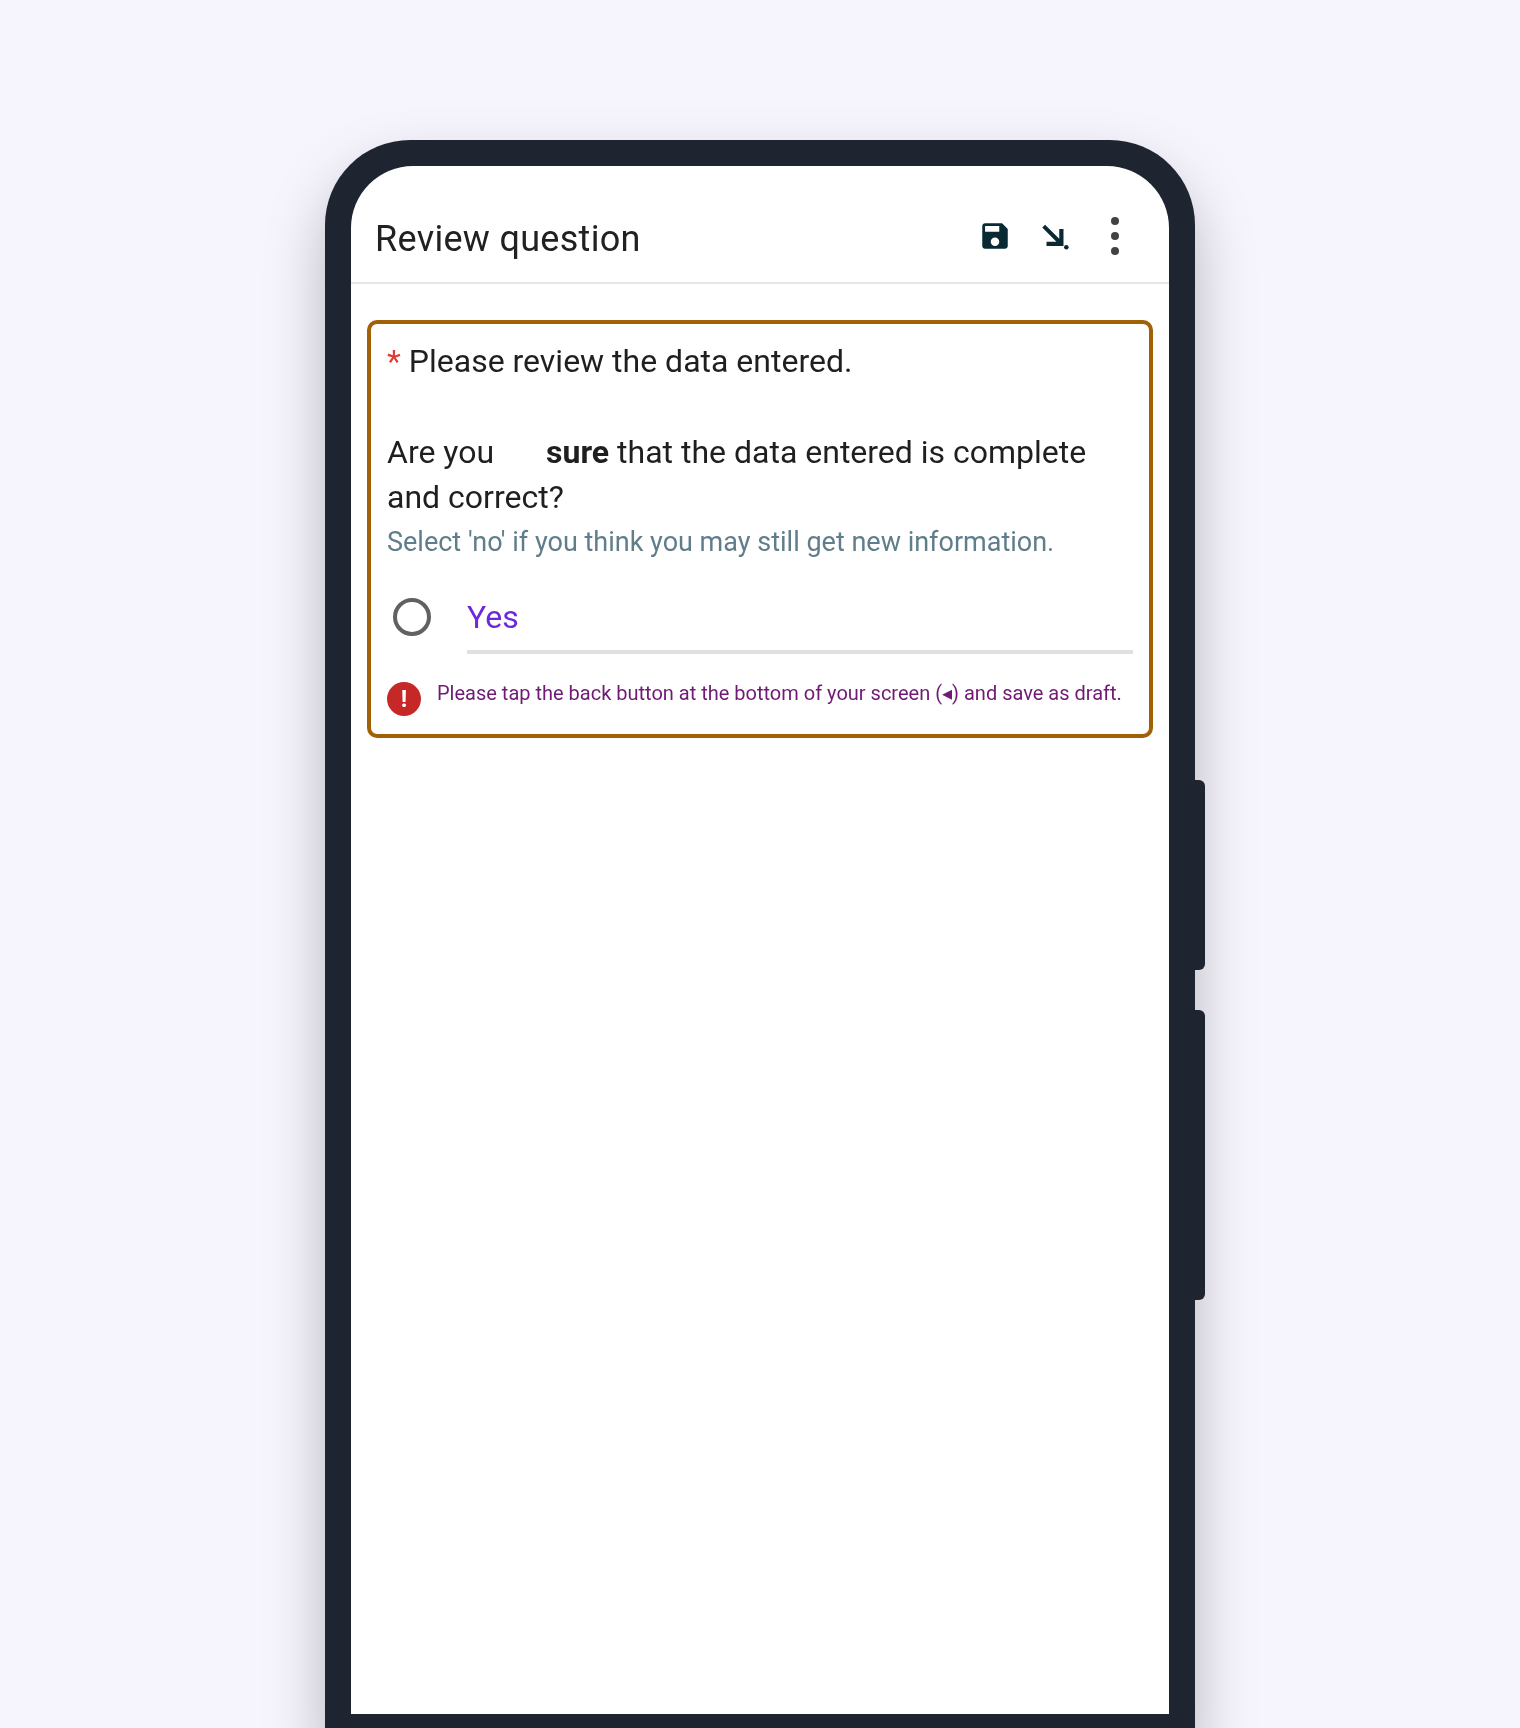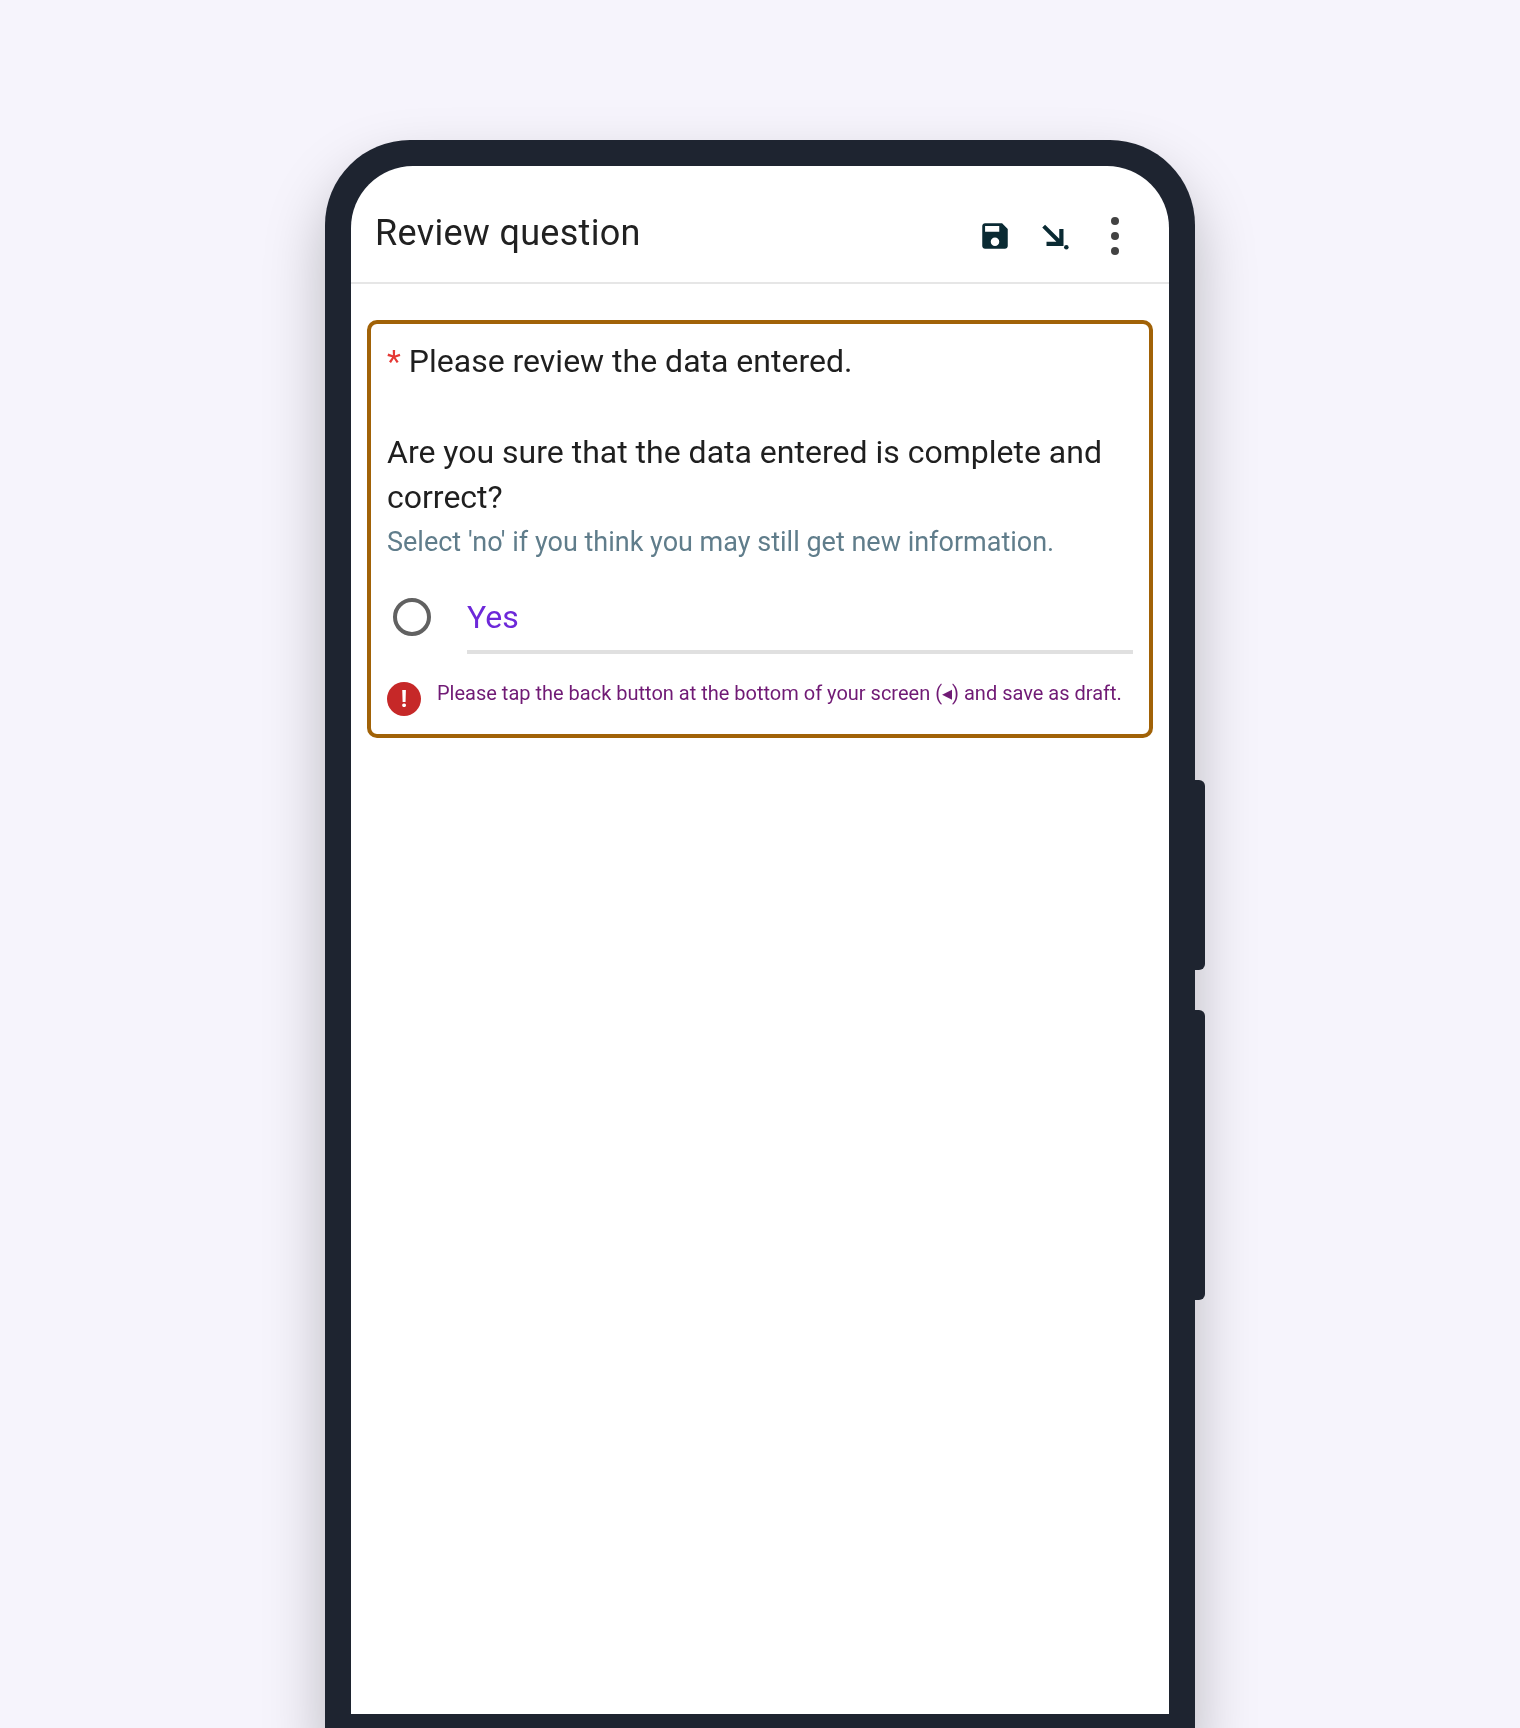--- a/index.html
+++ b/index.html
@@ -38,21 +38,21 @@
     background: #1e2430;
     border-radius: 0 6px 6px 0;
   }
   .side-button.b1 { top: 640px; height: 190px; }
   .side-button.b2 { top: 870px; height: 290px; }
 
   .status-spacer { height: 28px; }
 
   .app-bar {
     display: flex;
-    align-items: flex-start;
+    align-items: flex-end;
     padding: 18px 24px 22px 24px;
     border-bottom: 2px solid #e6e6e6;
   }
   .app-bar-title {
     flex: 1;
     font-size: 36px;
     font-weight: 400;
     color: #212121;
     letter-spacing: 0.3px;
   }
@@ -91,21 +91,21 @@
   .req-star {
     color: #e53935;
     margin-right: 8px;
   }
   .q-line2 {
     font-size: 32px;
     color: #1f1f1f;
     line-height: 1.4;
     margin-bottom: 4px;
   }
-  .q-line2 b { font-weight: 400; }
+  .q-line2 b { font-weight: 700; margin-left: 44px; }
   .q-hint {
     font-size: 27px;
     color: #607d8b;
     line-height: 1.35;
     margin-bottom: 24px;
   }
 
   .radio-row {
     display: flex;
     align-items: center;

